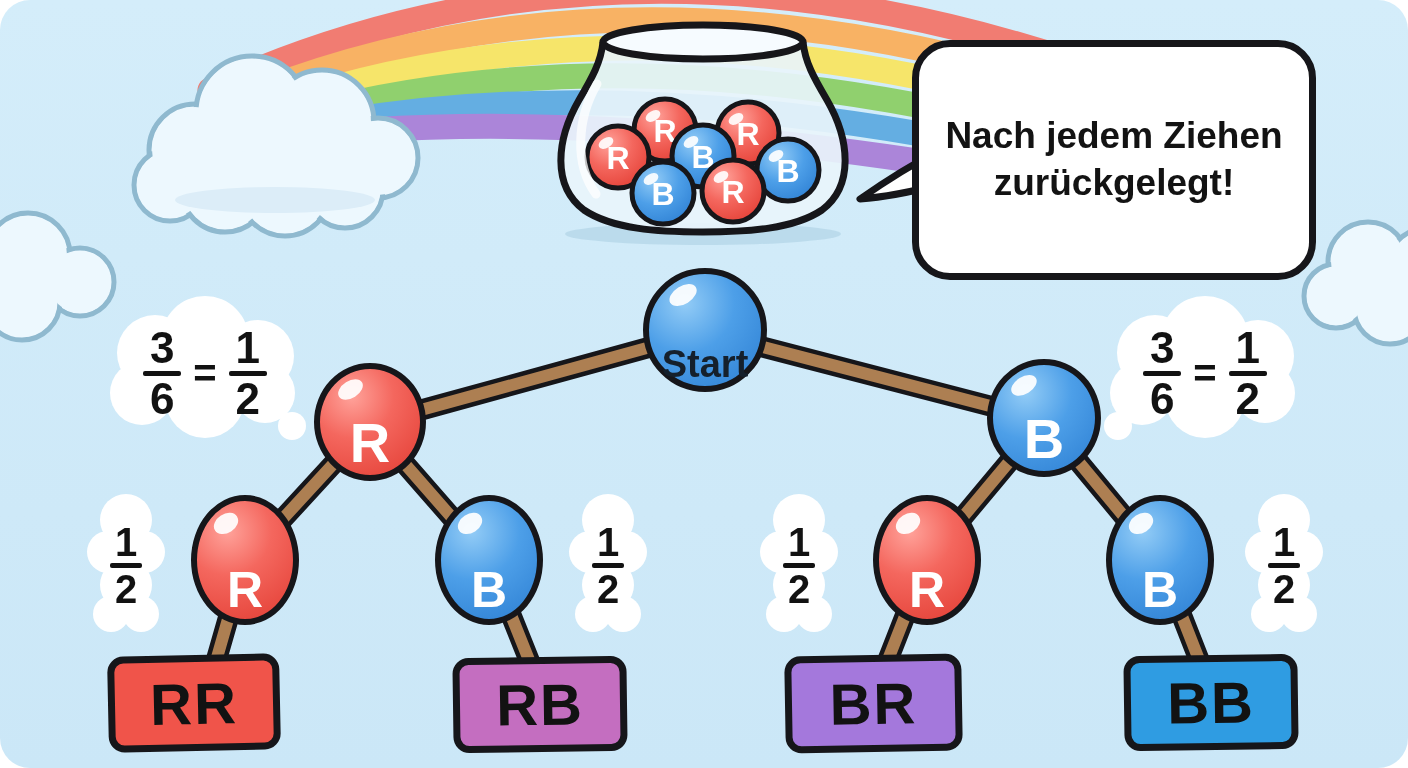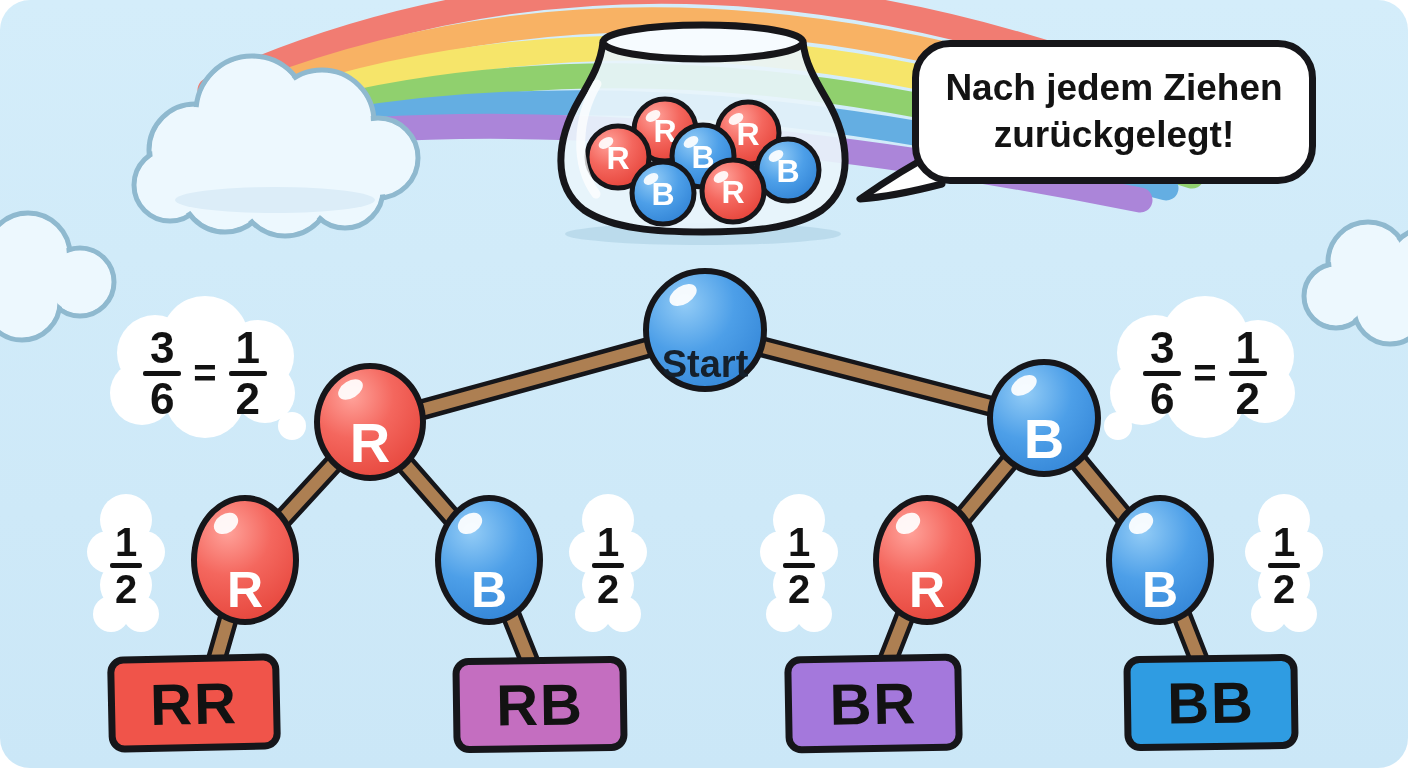--- a/index.html
+++ b/index.html
@@ -34,21 +34,21 @@
   .fcloud.big .eq{font-size:40px;font-weight:bold;}
   .fcloud.small .frac{font-size:40px;}
   .fcloud.small .bar{width:32px;height:5px;}
 
   
   .obox{position:absolute;border:7px solid #16161a;border-radius:16px;box-sizing:border-box;
         display:flex;align-items:center;justify-content:center;font-weight:bold;font-size:58px;
         color:#121212;letter-spacing:2px;}
 
   
-  .bubble{position:absolute;left:912px;top:40px;width:404px;height:144px;background:#ffffff;
+  .bubble{position:absolute;left:912px;top:40px;width:404px;height:240px;background:#ffffff;
           border:7px solid #16161a;border-radius:38px;box-sizing:border-box;
           display:flex;flex-direction:column;align-items:center;justify-content:center;
           font-weight:bold;font-size:37px;line-height:1.27;color:#131313;text-align:center;}
 </style>
 </head>
 <body>
 
 <div class="scene">
 
   <svg class="paint" viewBox="0 0 1408 768">

